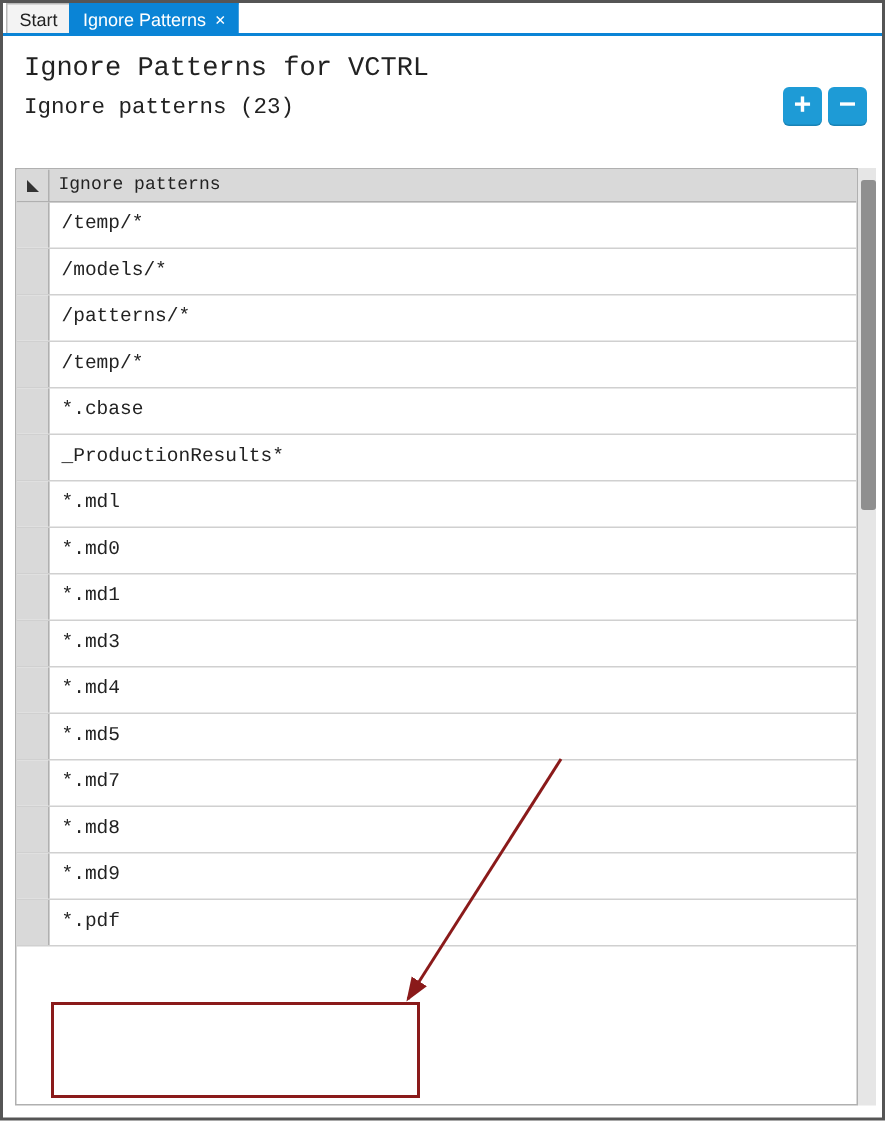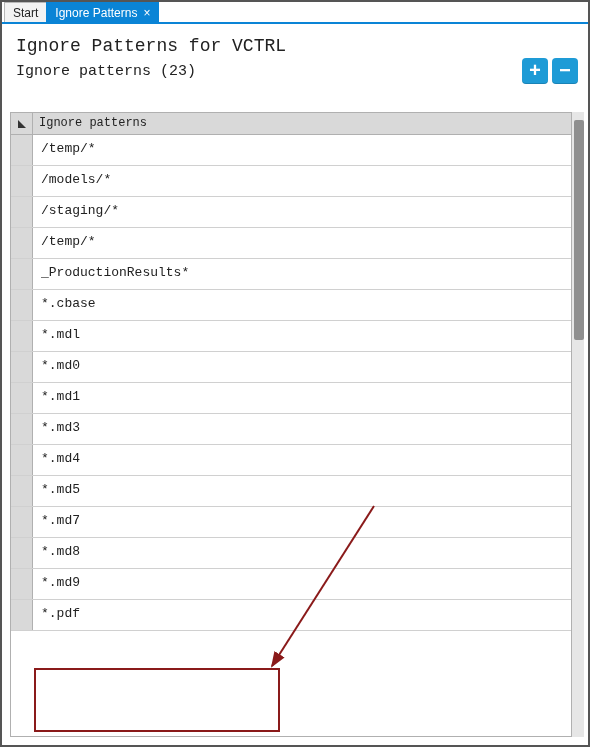--- a/index.html
+++ b/index.html
@@ -164,33 +164,33 @@
           <div class="row">
             <div class="rowhdr"></div>
             <div class="cell">/temp/*</div>
           </div>
           <div class="row">
             <div class="rowhdr"></div>
             <div class="cell">/models/*</div>
           </div>
           <div class="row">
             <div class="rowhdr"></div>
-            <div class="cell">/staging/*</div>
+            <div class="cell">/patterns/*</div>
           </div>
           <div class="row">
             <div class="rowhdr"></div>
             <div class="cell">/temp/*</div>
           </div>
           <div class="row">
             <div class="rowhdr"></div>
+            <div class="cell">*.cbase</div>
+          </div>
+          <div class="row">
+            <div class="rowhdr"></div>
             <div class="cell">_ProductionResults*</div>
-          </div>
-          <div class="row">
-            <div class="rowhdr"></div>
-            <div class="cell">*.cbase</div>
           </div>
           <div class="row">
             <div class="rowhdr"></div>
             <div class="cell">*.mdl</div>
           </div>
           <div class="row">
             <div class="rowhdr"></div>
             <div class="cell">*.md0</div>
           </div>
           <div class="row">

